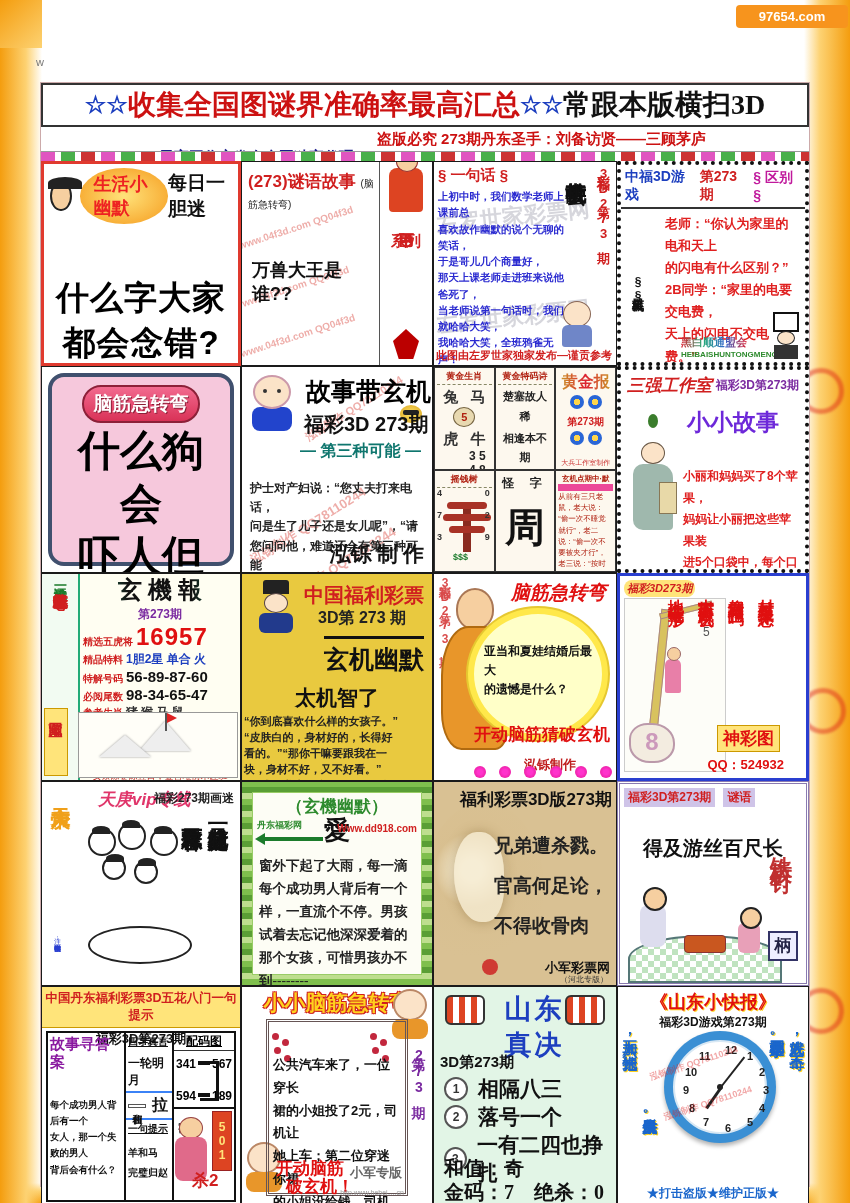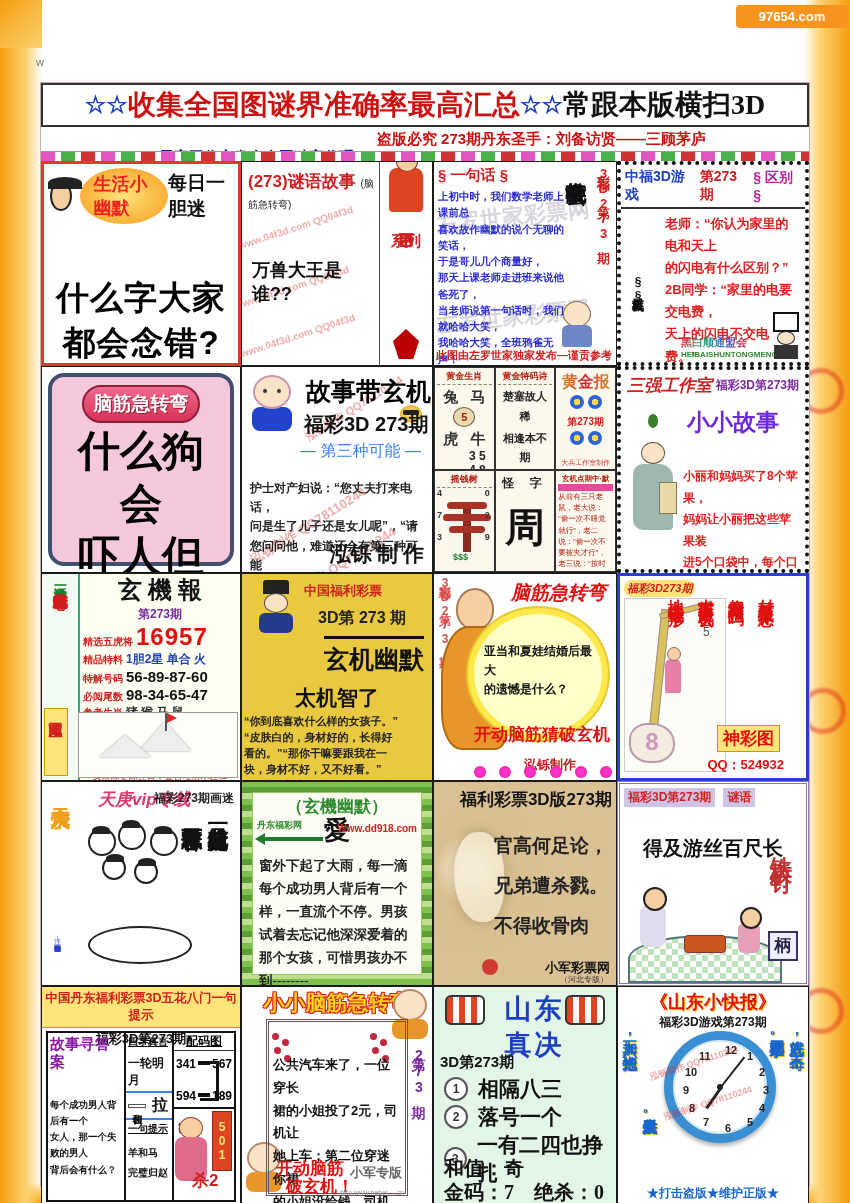--- a/index.html
+++ b/index.html
@@ -75,21 +75,21 @@
   .pe{background:#fff;padding:6px;}
   .pe .card{height:100%;background:#f6c8dc;border:4px solid #40506e;border-radius:16px;box-sizing:border-box;padding:6px 10px;}
   .pe .pill{width:72%;margin:2px auto;background:linear-gradient(180deg,#f26a8f,#d93257);border:2px solid #8c2038;border-radius:20px;
             text-align:center;color:#fff;font-weight:bold;font-size:19px;padding:4px 0;text-shadow:1px 1px 0 #8c2038;}
   .pe .q{font-size:42px;font-weight:bold;color:#000;line-height:1.25;text-align:center;font-family:"Liberation Serif",serif;}
   
   .pf .t{position:absolute;left:64px;top:8px;font-size:25px;font-weight:bold;font-family:"Liberation Serif",serif;}
   .smile{position:absolute;right:10px;top:38px;width:22px;height:18px;border-radius:50%;background:radial-gradient(#ffe266,#d9a520);}
   .smile:before{content:"";position:absolute;left:3px;top:5px;width:16px;height:5px;background:#222;border-radius:2px;}
   .pf .iss{position:absolute;left:62px;top:44px;font-size:20px;font-weight:bold;color:#111;}
-  .pf .sub{position:absolute;left:58px;top:74px;font-size:16px;font-weight:normal;color:#3b82f6;}
+  .pf .sub{position:absolute;left:58px;top:74px;font-size:16px;font-weight:bold;color:#0f766e;}
   .pf .body{position:absolute;left:8px;top:112px;width:176px;}
   .pf .body div{font-size:12px;color:#222;font-weight:bold;line-height:1.6;}
   .pf .mk{position:absolute;right:8px;bottom:4px;font-size:21px;font-weight:bold;color:#111;font-family:"Liberation Serif",serif;}
   .monk2{position:absolute;left:8px;top:8px;width:44px;height:62px;}
   .monk2 .hd{width:34px;height:30px;border-radius:50%;background:#fbe3c8;border:2px solid #c9a;margin:0 auto;position:relative;}
   .monk2 .hd i{position:absolute;width:4px;height:4px;border-radius:50%;background:#333;top:12px;}
   .monk2 .hd i.l{left:8px}.monk2 .hd i.r{right:8px}
   .monk2 .bd{width:40px;height:24px;background:#2244cc;border-radius:8px;margin:-2px auto 0;}
   
   .pg{display:grid;grid-template-columns:1fr 1fr 1fr;grid-template-rows:1fr 1fr;background:#fdf8ee;}
@@ -140,21 +140,21 @@
   .pi .sxv{color:#333;font-weight:bold;font-size:12px;}
   .pi .qilv{color:#1d3fbf;font-weight:bold;font-size:12px;text-align:center;margin-top:1px;}
   .pi .pm{color:#c02020;font-size:9px;text-align:center;line-height:1.5;}
   .pi .map{position:absolute;left:36px;right:2px;bottom:2px;height:64px;border:1px solid #999;background:#fffef8;}
   .pi .cang{position:absolute;left:2px;bottom:4px;height:62px;background:#ffe47a;color:#d01f1f;font-weight:bold;font-size:14px;padding:2px;border:1px solid #c90;}
   .mt{position:absolute;border-left:26px solid transparent;border-right:26px solid transparent;border-bottom:30px solid #eee;filter:drop-shadow(0 0 1px #999);}
   .flagpole{position:absolute;width:2px;height:18px;background:#555;}
   .flagpole:before{content:"";position:absolute;left:2px;top:0;border-top:5px solid transparent;border-bottom:5px solid transparent;border-left:10px solid #d22;}
   
   .pj{background:#e9c93f;}
-  .pj .org{position:absolute;left:62px;top:8px;color:#d01f1f;font-weight:bold;font-size:13px;}
+  .pj .org{position:absolute;left:62px;top:8px;color:#d01f1f;font-weight:bold;font-size:20px;}
   .pj .iss{position:absolute;left:76px;top:34px;color:#222;font-weight:bold;font-size:16px;}
   .pj .tt{position:absolute;right:8px;top:62px;font-size:25px;font-weight:bold;color:#111;font-family:"Liberation Serif",serif;border-top:3px solid #111;padding-top:4px;}
   .pj .sub{position:absolute;left:0;right:0;top:110px;text-align:center;font-size:21px;font-weight:bold;color:#111;}
   .pj .body{position:absolute;left:2px;top:140px;width:188px;}
   .pj .body div{font-size:11px;font-weight:bold;color:#222;line-height:1.45;}
   .hatman2{position:absolute;left:14px;top:6px;width:40px;height:56px;}
   .hatman2 .hat{width:26px;height:14px;background:#222;border-radius:3px 3px 0 0;margin:0 auto;}
   .hatman2 .fc{width:22px;height:18px;border-radius:50%;background:#fbe3c8;border:1px solid #544;margin:-1px auto 0;}
   .hatman2 .bd{width:34px;height:20px;background:#223a8c;border-radius:6px;margin:0 auto;}
   
@@ -644,22 +644,22 @@
             <div>那个女孩，可惜男孩办不</div>
             <div>到--------</div>
           </div>
         </div>
       </div>
 
       <div class="panel po">
         <div class="h">福利彩票3D版273期</div>
         <div class="crane"></div>
         <div class="body">
+          <div>兄弟遭杀戮。</div>
           <div>官高何足论，</div>
-          <div>兄弟遭杀戮。</div>
           <div>不得收骨肉</div>
         </div>
         <div class="sealr"></div>
         <div class="brand">小军彩票网</div>
         <div class="bn">（河北专版）</div>
       </div>
 
       <div class="panel pp">
         <div class="h">
           <span>福彩3D第273期</span>

